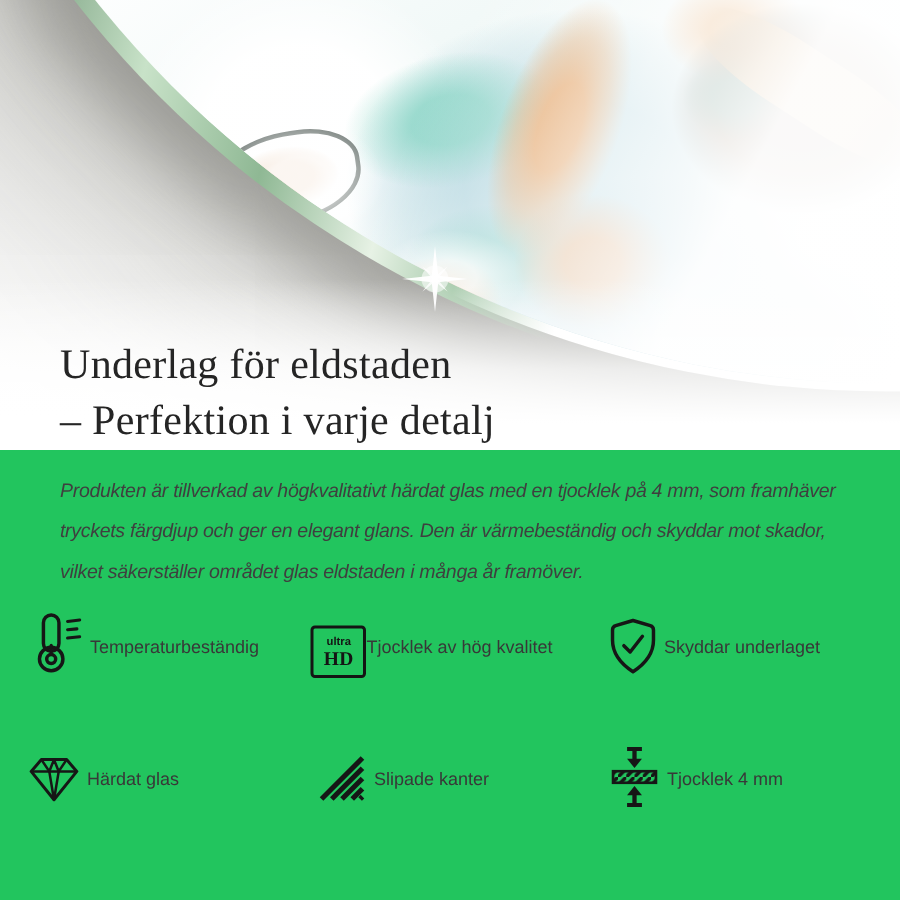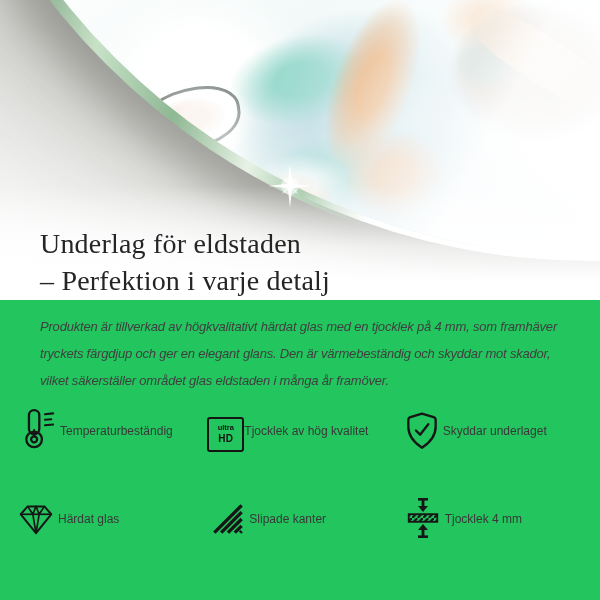--- a/index.html
+++ b/index.html
@@ -67,21 +67,21 @@
   
   .features{position:absolute;left:14px;top:398px;width:580px;z-index:5;
         display:grid;grid-template-columns:1fr 1fr 1fr;grid-template-rows:62px 62px;
         row-gap:26px;}
   .feature{display:flex;flex-direction:row;align-items:center;justify-content:flex-start;}
   .icon-box{height:46px;display:flex;align-items:flex-end;justify-content:center;}
   .feature-label{margin-top:4px;font-size:12px;color:#383838;}
   .uhd-box{width:33px;height:31px;border:2.5px solid #141414;border-radius:3px;
         display:flex;flex-direction:column;align-items:center;justify-content:center;color:#141414;}
   .uhd-top{font-size:7.5px;font-weight:700;line-height:8px;}
-  .uhd-bottom{font-size:10px;font-weight:700;line-height:13px;letter-spacing:.3px;}
+  .uhd-bottom{font-size:13px;font-weight:700;line-height:13px;letter-spacing:.3px;font-family:Liberation Serif, serif;}
   svg{display:block;}
 </style>
 </head>
 <body>
 
 <div class="canvas">
 
   <div class="hero">
     <div class="glass-shadow"></div>
     <div class="glass-edge"></div>

